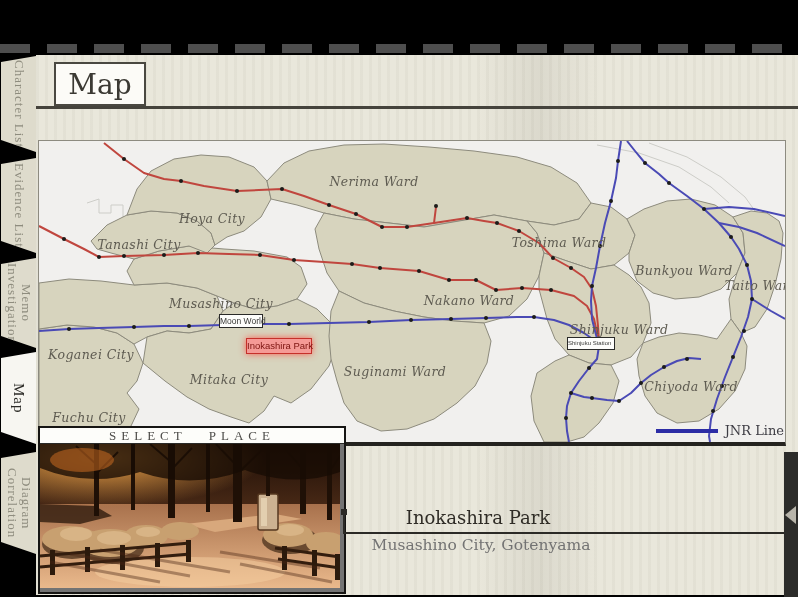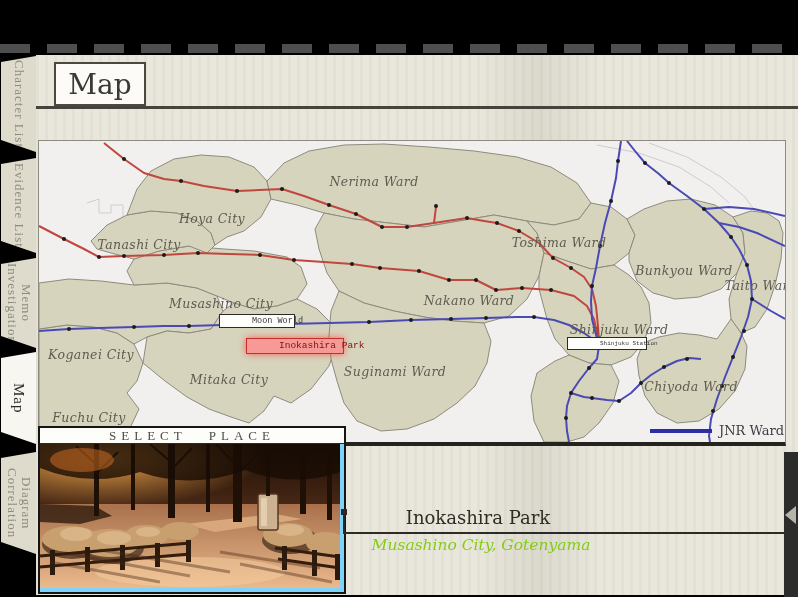--- a/index.html
+++ b/index.html
@@ -26,48 +26,48 @@
   #tab-map{top:352px;height:92px;}
   #tab-correlation{top:452px;height:102px;}
   
   #map-title-box{position:absolute;left:54px;top:62px;width:88px;height:40px;background:#fcfbf7;
     border:2px solid #4a4841;display:flex;align-items:center;justify-content:center;}
   #map-title-box span{font-family:"DejaVu Serif",serif;font-size:28px;color:#3b3933;}
   #title-rule{position:absolute;left:36px;top:106px;width:762px;height:3px;background:#45433c;}
   
   #map-box{position:absolute;left:38px;top:112px;width:746px;height:301px;background:#f1f0ee;
     border:1px solid #8d8b80;border-bottom:4px solid #24231f;margin-top:28px;}
-  .marker{position:absolute;font-family:Liberation Mono, monospace;white-space:nowrap;text-align:right;padding-left:32px;}
+  .marker{position:absolute;font-family:Liberation Sans, sans-serif;white-space:nowrap;text-align:left;}
   #marker-moon{left:180px;top:173px;width:42px;height:12px;background:#fdfdfb;border:1px solid #2a2a28;
     font-size:8.5px;line-height:12px;color:#3a3a38;}
   #marker-inokashira{left:207px;top:197px;width:64px;height:14px;background:#f59a96;border:1px solid #c5302a;
     font-size:9.5px;line-height:14px;color:#7c1410;box-shadow:0 0 7px rgba(255,70,60,.85);cursor:pointer;}
   #marker-station{left:528px;top:196px;width:46px;height:11px;background:#fdfdfb;border:1px solid #2a2a28;
     font-size:6px;line-height:11px;color:#3a3a38;}
   .ward-label{font-family:"DejaVu Serif",serif;font-style:italic;fill:#5e5b51;font-size:12.5px;letter-spacing:.4px;}
   
   #legend{position:absolute;left:0;top:423px;width:784px;display:flex;justify-content:flex-end;gap:14px;align-items:center;}
   .legend-item{display:flex;align-items:center;gap:7px;}
   .legend-swatch{width:62px;height:4px;}
   .legend-swatch.jnr{background:#2d2da6;}
   .legend-swatch.seibu{background:#c0463e;}
   .legend-label{font-family:"DejaVu Serif",serif;font-size:13px;color:#3e3d44;}
   
-  #place-panel{position:absolute;left:38px;top:426px;width:304px;height:164px;border:2px solid #161513;background:#7dd3fc;}
+  #place-panel{position:absolute;left:38px;top:426px;width:304px;height:164px;border:2px solid #161513;background:#737373;}
   #place-header{height:15px;background:#fdfdfa;border-bottom:1px solid #2a2a28;display:flex;align-items:center;justify-content:center;
     font-size:13px;letter-spacing:5px;word-spacing:14px;color:#4e4d4a;}
   #place-thumb{width:300px;height:144px;cursor:pointer;}
   
   #loc-square{position:absolute;left:341px;top:509px;width:6px;height:6px;background:#2b2a26;}
   #loc-vline{position:absolute;left:343px;top:512px;width:2px;height:21px;background:#2b2a26;}
   #loc-hline{position:absolute;left:343px;top:532px;width:446px;height:2px;background:#2b2a26;}
   #loc-name{position:absolute;left:343px;top:507px;width:270px;text-align:center;
     font-family:"DejaVu Serif",serif;font-size:18px;color:#2f2c26;}
   #loc-sub{position:absolute;left:343px;top:536px;width:276px;text-align:center;
-    font-family:"DejaVu Serif",serif;font-size:15.5px;color:#84cc16;font-style:italic;}
+    font-family:"DejaVu Serif",serif;font-size:15.5px;color:#737373;}
   
   #page-arrow-strip{position:absolute;left:784px;top:452px;width:14px;height:145px;background:#2c2c2a;cursor:pointer;}
   #page-arrow{position:absolute;left:1px;top:54px;width:0;height:0;
     border-top:9px solid transparent;border-bottom:9px solid transparent;border-right:11px solid #b7b4aa;}
 </style>
 </head>
 <body>
 
 <div id="screen">
   <div id="top-dashes"></div>
@@ -222,21 +222,21 @@
       </g>
     </svg>
     <div class="marker" id="marker-moon">Moon World</div>
     <div class="marker" id="marker-inokashira">Inokashira Park</div>
     <div class="marker" id="marker-station">Shinjuku Station</div>
   </div>
 
   <div id="legend">
     <div class="legend-item">
       <div class="legend-swatch jnr"></div>
-      <span class="legend-label">JNR Ward</span>
+      <span class="legend-label">JNR Line</span>
     </div>
   </div>
 
   <div id="place-panel">
     <div id="place-header">SELECT  PLACE</div>
     <div id="place-thumb">
       <svg width="300" height="144" viewBox="0 0 300 144">
         <defs>
           <linearGradient id="sky" x1="0" y1="0" x2="0" y2="1">
             <stop offset="0" stop-color="#1d0e06"></stop>

